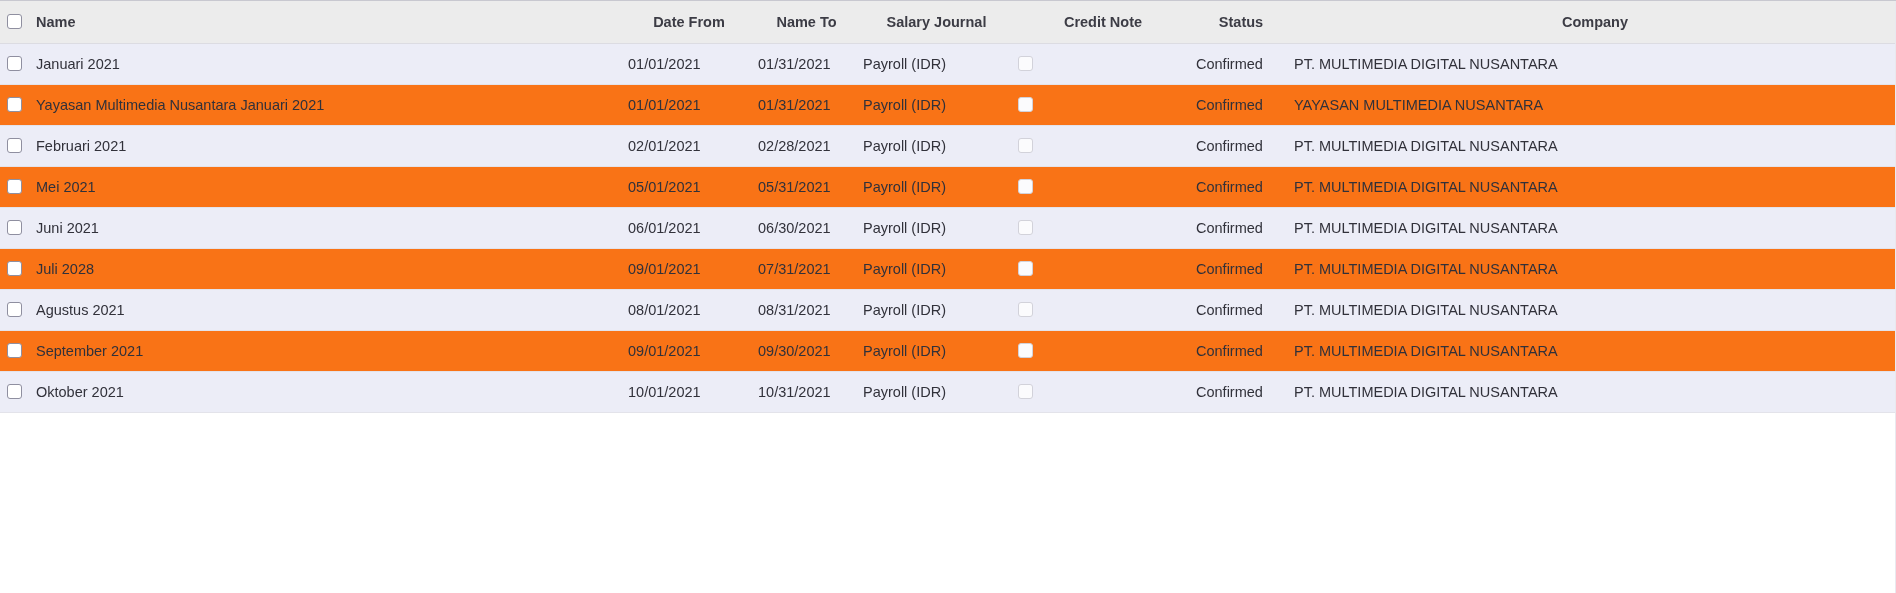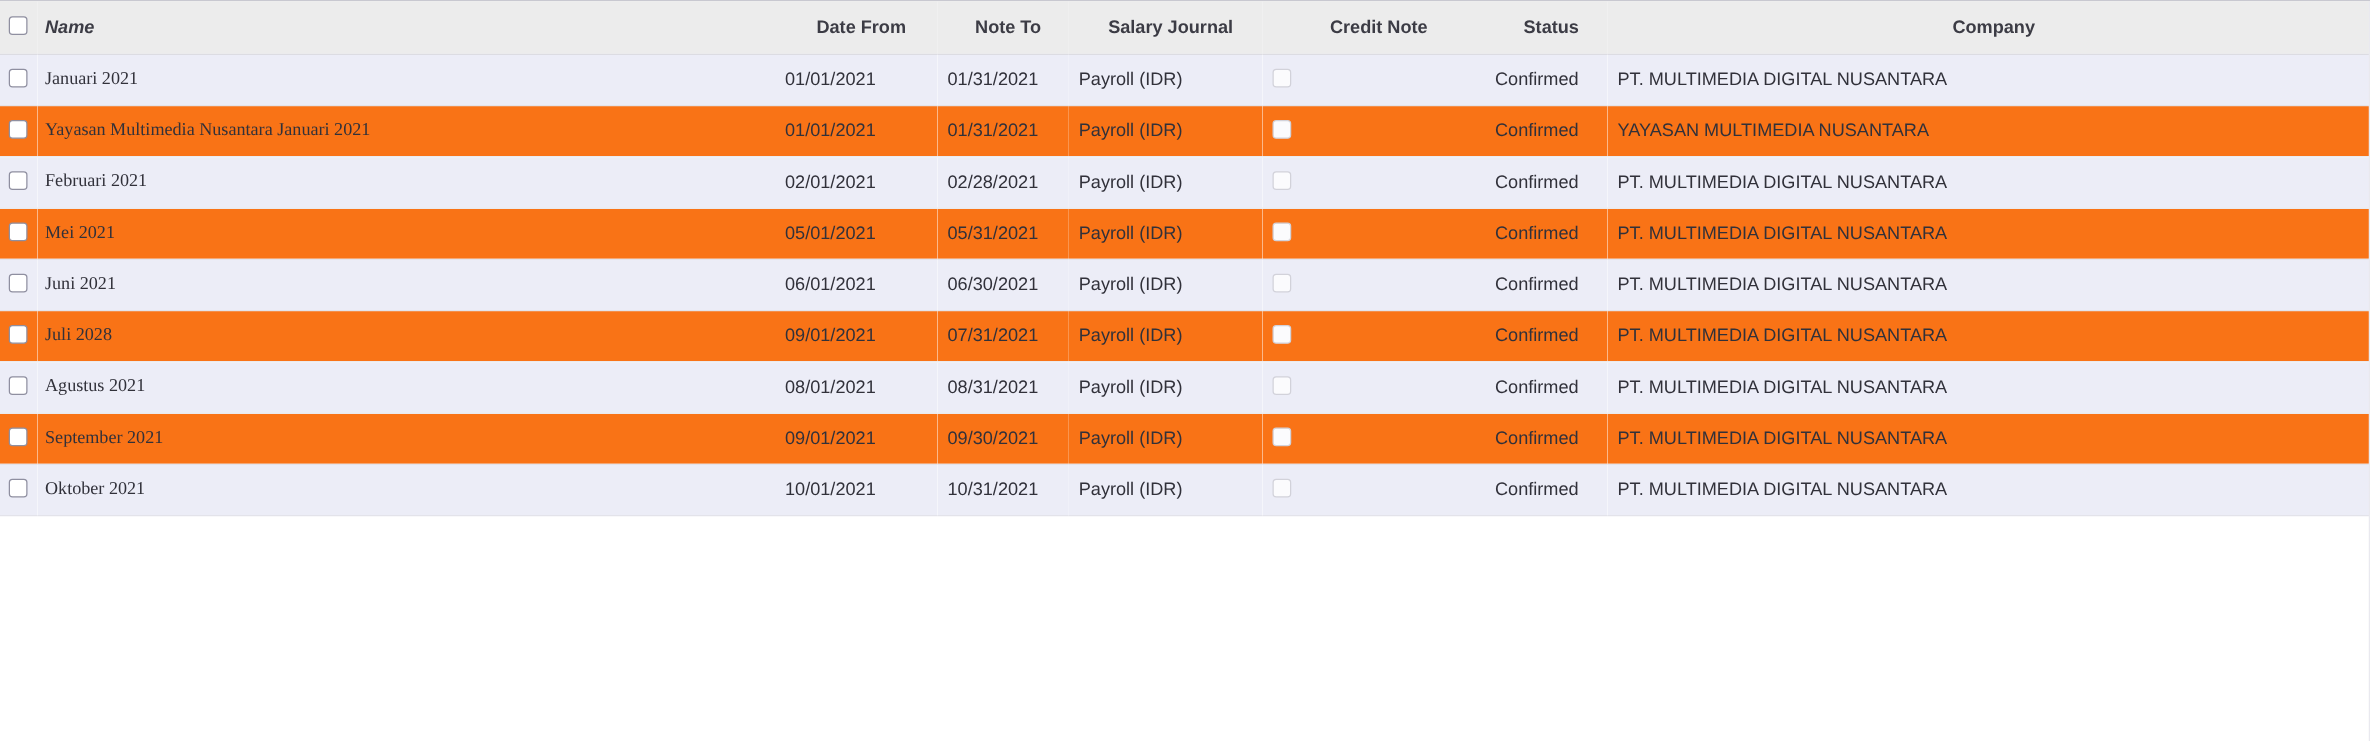--- a/index.html
+++ b/index.html
@@ -53,21 +53,21 @@
     margin: 0;
     text-align: left;
     font-weight: bold;
     font-size: 14.5px;
     color: #3c3c45;
     vertical-align: middle;
     border-bottom: 1px solid #dcdce2;
     white-space: nowrap;
   }
   thead th.th-check   { padding-left: 7px; }
-  thead th.th-name    { padding-left: 6px; font-style: italic; }
+  thead th.th-name    { padding-left: 6px; }
   thead th.th-pad     { padding-left: 8px; text-align: center; }
 
   
   tbody tr {
     height: 41px;
     background: #f97316;
   }
   tbody tr.striped {
     background: #ecedf7;
   }
@@ -76,21 +76,21 @@
     margin: 0;
     vertical-align: middle;
     border-bottom: 1px solid #e3e3ea;
     font-size: 14.5px;
     color: #31313a;
     white-space: nowrap;
     overflow: hidden;
     text-overflow: ellipsis;
   }
   tbody td.td-check   { padding-left: 7px; }
-  tbody td.td-name    { padding-left: 6px; font-family: Liberation Serif, serif; }
+  tbody td.td-name    { padding-left: 6px; }
   tbody td.td-pad     { padding-left: 8px; }
 
   
   .cbx {
     display: inline-block;
     width: 15px;
     height: 15px;
     box-sizing: border-box;
     border: 1px solid #8f8fa0;
     border-radius: 3px;
@@ -136,21 +136,21 @@
       <col class="c-status">
       <col class="c-company">
     </colgroup>
     <thead>
       <tr>
         <th class="th-check">
           <span class="cbx-wrap"><span class="cbx"></span></span>
         </th>
         <th class="th-name">Name</th>
         <th class="th-pad">Date From</th>
-        <th class="th-pad">Note To</th>
+        <th class="th-pad">Name To</th>
         <th class="th-pad">Salary Journal</th>
         <th class="th-pad">Credit Note</th>
         <th class="th-pad">Status</th>
         <th class="th-pad">Company</th>
       </tr>
     </thead>
     <tbody id="list-body">
         <tr class="striped">
           <td class="td-check"><span class="cbx-wrap"><span class="cbx"></span></span></td>
           <td class="td-name">Januari 2021</td>

